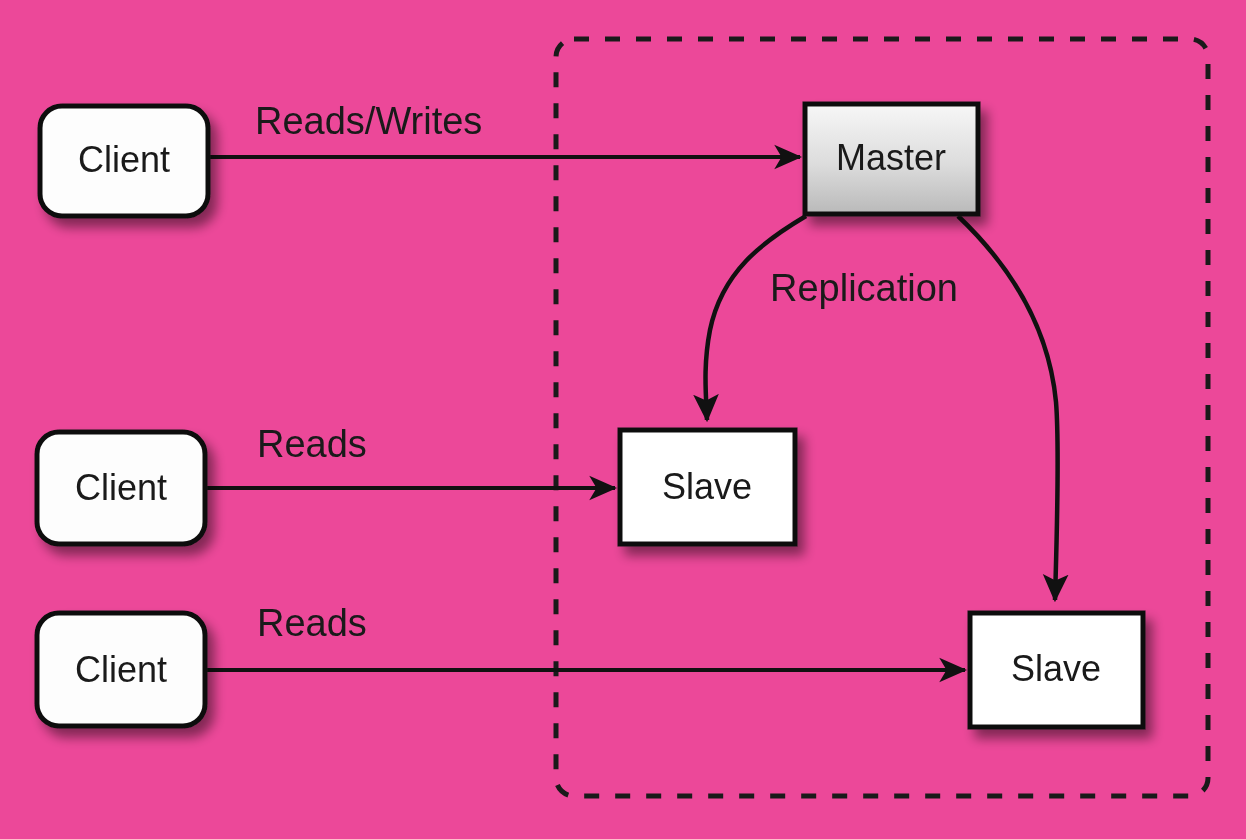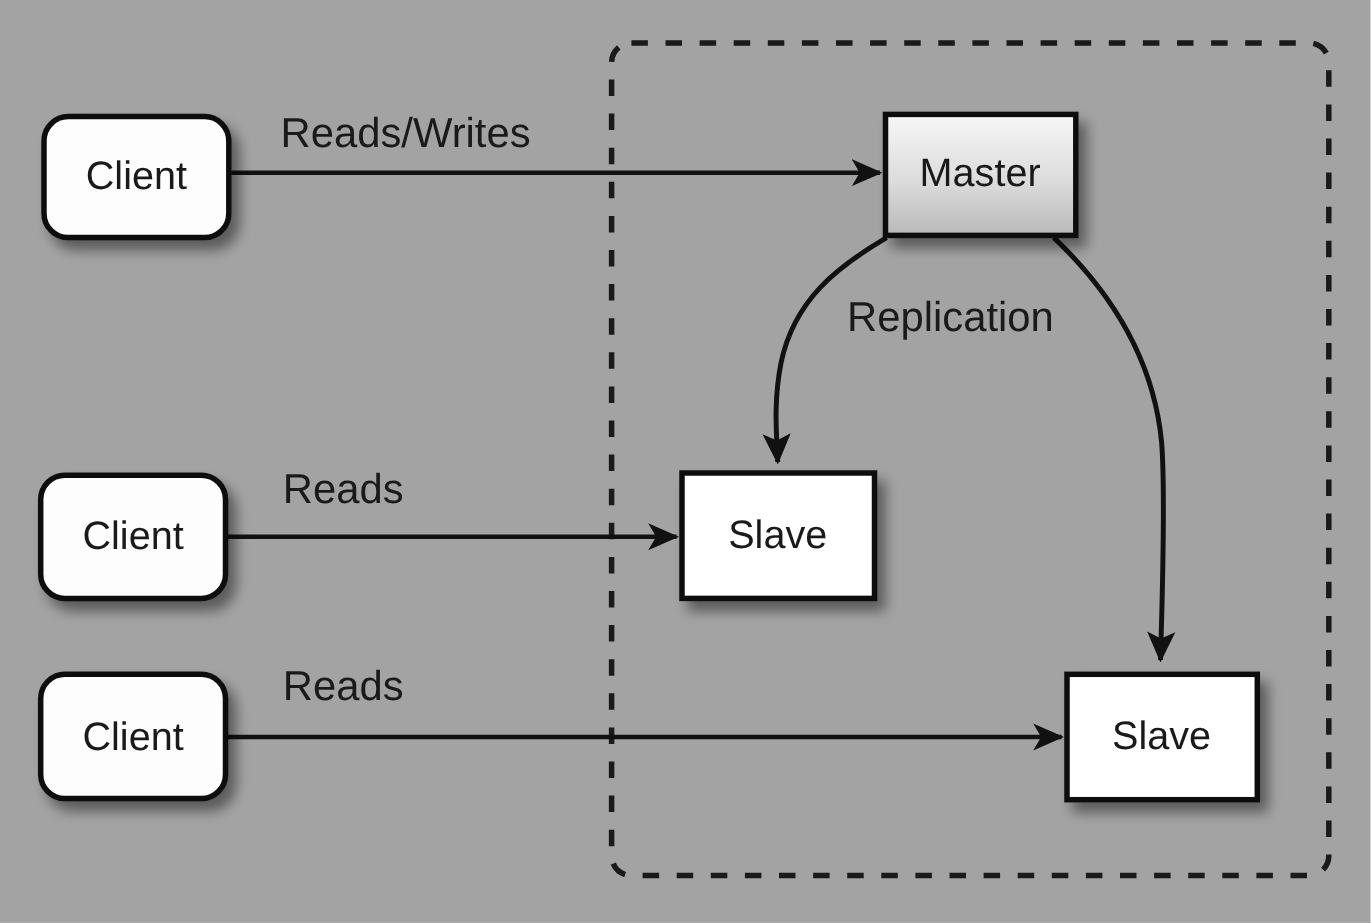--- a/index.html
+++ b/index.html
@@ -4,21 +4,21 @@
 <style>
   html, body {
     margin: 0;
     padding: 0;
     background: #ffffff;
   }
   #canvas {
     position: relative;
     width: 1246px;
     height: 839px;
-    background: #a3a3a3;
+    background: #ec4899;
     overflow: hidden;
     font-family: "Liberation Sans", sans-serif;
   }
   #diagram-svg {
     position: absolute;
     left: 0;
     top: 0;
     width: 1246px;
     height: 839px;
   }

